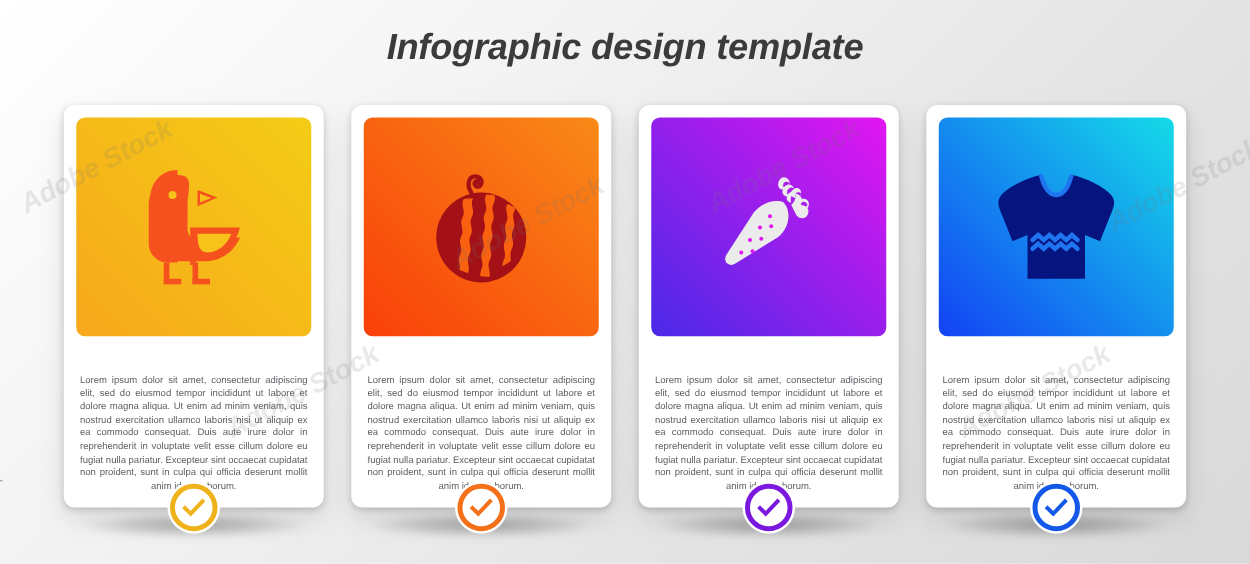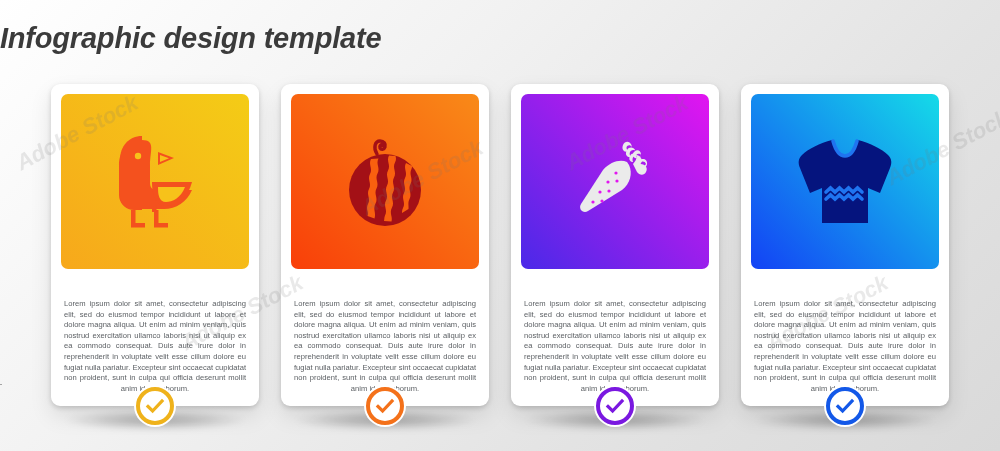--- a/index.html
+++ b/index.html
@@ -15,20 +15,21 @@
     background: linear-gradient(135deg, #ffffff 0%, #f2f2f2 35%, #e3e3e3 70%, #d9d9d9 100%);
     position: relative;
   }
 
   
   .title {
     position: absolute;
     top: 22px;
     left: 0;
     width: 1000px;
+    text-align: center;
     font-size: 29px;
     font-weight: bold;
     font-style: italic;
     color: #3b3b3b;
     letter-spacing: -0.2px;
   }
 
   
   .cards {
     position: absolute;

